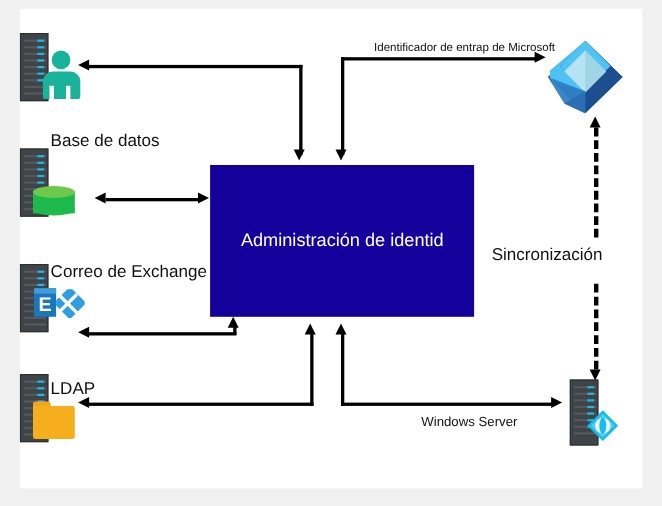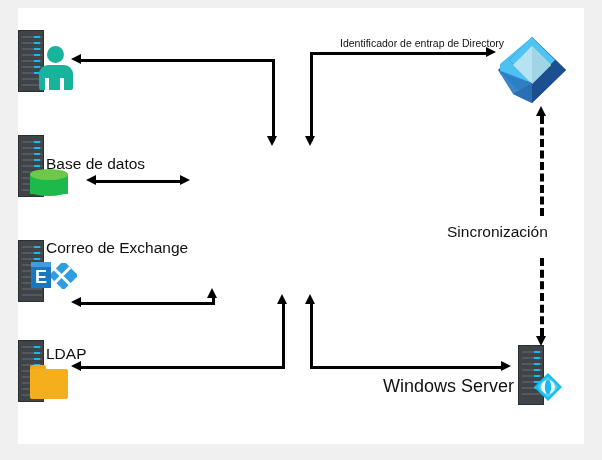--- a/index.html
+++ b/index.html
@@ -201,20 +201,23 @@
     width: 0;
     border-left: 4px dashed #000000;
   }
 </style>
 </head>
 <body>
 
 <div id="root">
   <div id="canvas" class="abs">
 
+    <div id="idm-box" class="abs">
+      <span id="idm-box-label">Administración de identid</span>
+    </div>
 
     <div class="abs" style="left:-8px; top:22px; width:72px; height:70px;">
       <div class="rack" style="left:8px; top:0px;">
         <div class="slot" style="top:5px;"></div>
           <div class="led" style="top:5px;"></div>
         <div class="slot" style="top:11px;"></div>
           <div class="led" style="top:11px;"></div>
         <div class="slot" style="top:17px;"></div>
           <div class="led" style="top:17px;"></div>
         <div class="slot" style="top:23px;"></div>
@@ -254,21 +257,21 @@
           <div class="led" style="top:41px;"></div>
         <div class="slot" style="top:47px;"></div>
         <div class="slot" style="top:53px;"></div>
       </div>
       <div class="abs" style="left:20px; top:34px; width:40px; height:32px;">
         <div class="db-bot" style="left:0px; top:16px;"></div>
         <div class="db-body" style="left:0px; top:5px;"></div>
         <div class="db-top" style="left:0px; top:0px;"></div>
       </div>
     </div>
-    <span class="lbl" style="left:28px; top:147px; font-size:15.5px;">Base de datos</span>
+    <span class="lbl" style="left:28px; top:112px; font-size:15.5px;">Base de datos</span>
 
     <div class="abs" style="left:-8px; top:232px; width:76px; height:70px;">
       <div class="rack" style="left:8px; top:0px;">
         <div class="slot" style="top:5px;"></div>
           <div class="led" style="top:5px;"></div>
         <div class="slot" style="top:11px;"></div>
           <div class="led" style="top:11px;"></div>
         <div class="slot" style="top:17px;"></div>
           <div class="led" style="top:17px;"></div>
         <div class="slot" style="top:23px;"></div>
@@ -324,21 +327,21 @@
     <svg id="entra-logo" class="abs" viewBox="0 0 74 72">
       <polygon points="37,3 71,36 37,69 3,36" fill="#1f5fa8"></polygon>
       <polygon points="37,3 71,36 37,69" fill="#1b4f8f"></polygon>
       <polygon points="37,3 60,26 37,49 14,26" fill="#50c3f5"></polygon>
       <polygon points="37,3 14,26 37,49 5,40 5,30" fill="#4ec0f2"></polygon>
       <polygon points="37,12 56,31 37,50 18,31" fill="#bfe6f2" opacity="0.92"></polygon>
       <polygon points="37,12 56,31 37,50" fill="#9fd3e3" opacity="0.9"></polygon>
       <polygon points="37,49 3,36 18,60 37,69" fill="#2f7fc4" opacity="0.95"></polygon>
       <polygon points="37,49 37,69 18,60" fill="#2a6fb4"></polygon>
     </svg>
-    <span class="lbl" style="left:322px; top:29px; font-size:10.5px;">Identificador de entrap de Directory</span>
+    <span class="lbl" style="left:322px; top:29px; font-size:10.5px;">Identificador de entrap de Microsoft</span>
 
     <div class="abs" style="left:500px; top:337px; width:60px; height:66px;">
       <div class="rack" style="left:0px; top:0px; height:60px;">
         <div class="slot" style="top:5px;"></div>
           <div class="led" style="top:5px;"></div>
         <div class="slot" style="top:11px;"></div>
           <div class="led" style="top:11px;"></div>
         <div class="slot" style="top:17px;"></div>
           <div class="led" style="top:17px;"></div>
         <div class="slot" style="top:23px;"></div>
@@ -352,21 +355,21 @@
         <div class="slot" style="top:47px;"></div>
       </div>
       <svg class="ad-badge" style="left:16px; top:28px;" viewBox="0 0 30 30">
         <polygon points="15,0 30,15 15,30 0,15" fill="#16bcf0"></polygon>
         <polygon points="15,3.5 26.5,15 15,26.5 3.5,15" fill="#ffffff" opacity="0.25"></polygon>
         <circle cx="15" cy="15" r="7.5" fill="#ffffff" opacity="0.92"></circle>
         <ellipse cx="15" cy="15" rx="3.4" ry="7.5" fill="#16bcf0"></ellipse>
         <rect x="13.6" y="7.5" width="2.8" height="15" fill="#16bcf0"></rect>
       </svg>
     </div>
-    <span class="lbl" style="left:365px; top:368px; font-size:18px;">Windows Server</span>
+    <span class="lbl" style="left:365px; top:368px; font-size:12px;">Windows Server</span>
 
     <div class="abs">
       <div class="vline" style="left:254px; top:51px; height:82px;"></div>
       <div class="hline" style="left:62px; top:51px; width:195px;"></div>
       <div class="arr arr-left" style="left:53px; top:46px;"></div>
       <div class="arr arr-down" style="left:249px; top:128px;"></div>
     </div>
 
     <div class="abs">
       <div class="hline" style="left:292px; top:44px; width:180px;"></div>

